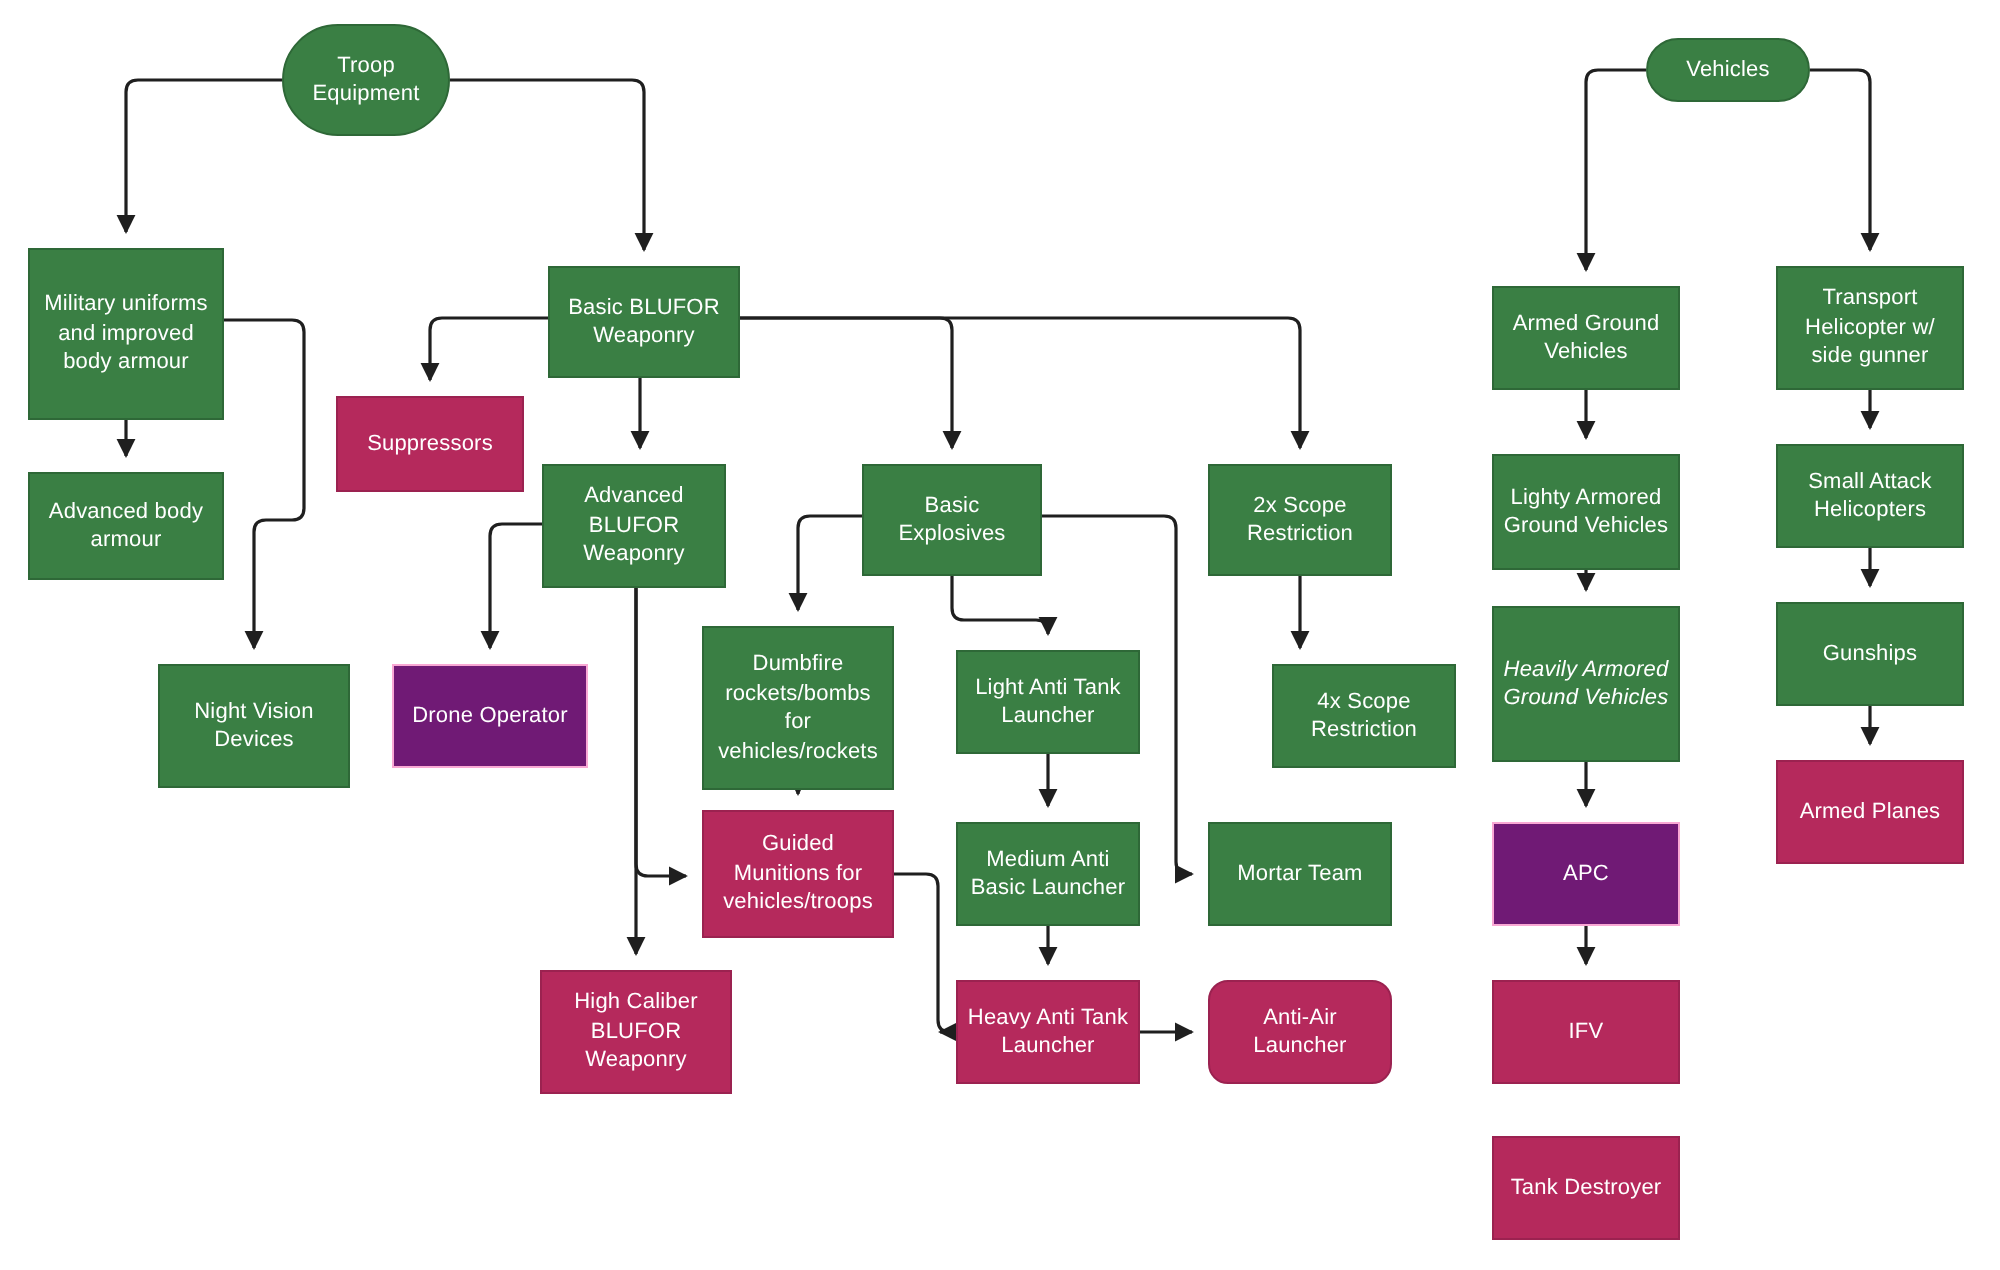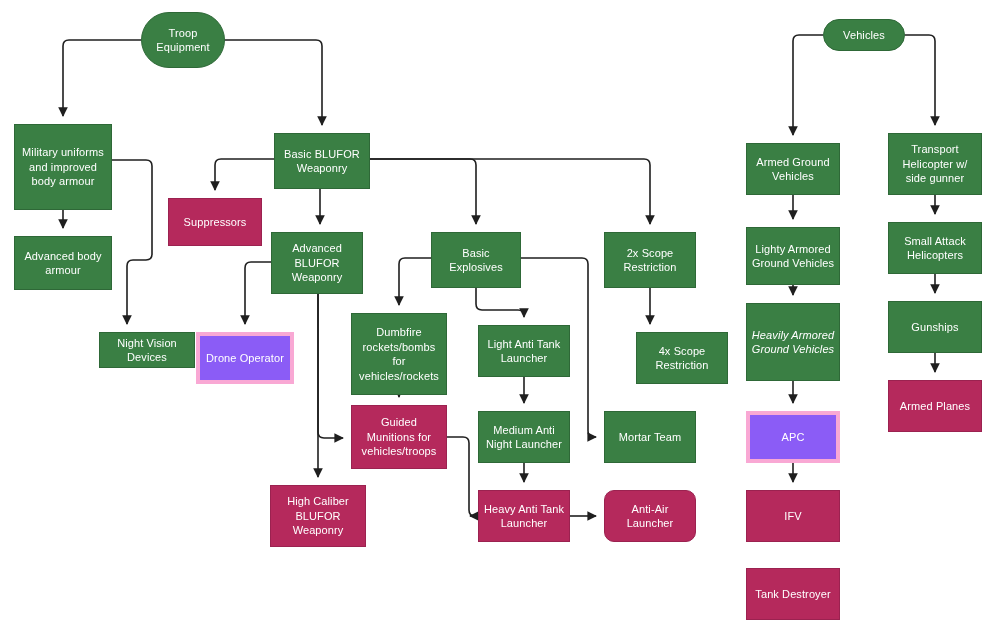--- a/index.html
+++ b/index.html
@@ -32,21 +32,21 @@
     text-align: center;
     color: #ffffff;
     font-size: 11px;
     line-height: 14.5px;
     letter-spacing: 0.1px;
     padding: 2px 4px;
     z-index: 2;
   }
   .node.green  { background: #3a7f44; border: 1px solid #2e6837; }
   .node.crimson{ background: #b5295c; border: 1px solid #9b2250; }
-  .node.blue   { background: #8b5cf6; border: 4px solid #f9a8d4; }
+  .node.blue   { background: #701a75; border: 1px solid #f9a8d4; }
   .node.stadium {
     border-radius: 28px;
   }
   .node span { display: block; }
 </style>
 </head>
 <body>
 
 <div id="canvas">
 
@@ -122,21 +122,21 @@
       </div>
       <div class="node green" style="left: 274px; top: 133px; width: 96px; height: 56px;">
         <span>Basic BLUFOR Weaponry</span>
       </div>
       <div class="node crimson" style="left: 168px; top: 198px; width: 94px; height: 48px;">
         <span>Suppressors</span>
       </div>
       <div class="node green" style="left: 271px; top: 232px; width: 92px; height: 62px;">
         <span>Advanced BLUFOR Weaponry</span>
       </div>
-      <div class="node green" style="left: 79px; top: 332px; width: 96px; height: 36px; margin-left: 20px;">
+      <div class="node green" style="left: 79px; top: 332px; width: 96px; height: 62px;">
         <span>Night Vision Devices</span>
       </div>
       <div class="node blue" style="left: 196px; top: 332px; width: 98px; height: 52px;">
         <span>Drone Operator</span>
       </div>
       <div class="node green" style="left: 351px; top: 313px; width: 96px; height: 82px;">
         <span>Dumbfire rockets/bombs for vehicles/rockets</span>
       </div>
       <div class="node crimson" style="left: 351px; top: 405px; width: 96px; height: 64px;">
         <span>Guided Munitions for vehicles/troops</span>
@@ -144,21 +144,21 @@
       <div class="node crimson" style="left: 270px; top: 485px; width: 96px; height: 62px;">
         <span>High Caliber BLUFOR Weaponry</span>
       </div>
       <div class="node green" style="left: 431px; top: 232px; width: 90px; height: 56px;">
         <span>Basic Explosives</span>
       </div>
       <div class="node green" style="left: 478px; top: 325px; width: 92px; height: 52px;">
         <span>Light Anti Tank Launcher</span>
       </div>
       <div class="node green" style="left: 478px; top: 411px; width: 92px; height: 52px;">
-        <span>Medium Anti Night Launcher</span>
+        <span>Medium Anti Basic Launcher</span>
       </div>
       <div class="node crimson" style="left: 478px; top: 490px; width: 92px; height: 52px;">
         <span>Heavy Anti Tank Launcher</span>
       </div>
       <div class="node crimson" style="left: 604px; top: 490px; width: 92px; height: 52px; border-radius: 10px;">
         <span>Anti-Air Launcher</span>
       </div>
       <div class="node green" style="left: 604px; top: 232px; width: 92px; height: 56px;">
         <span>2x Scope Restriction</span>
       </div>

